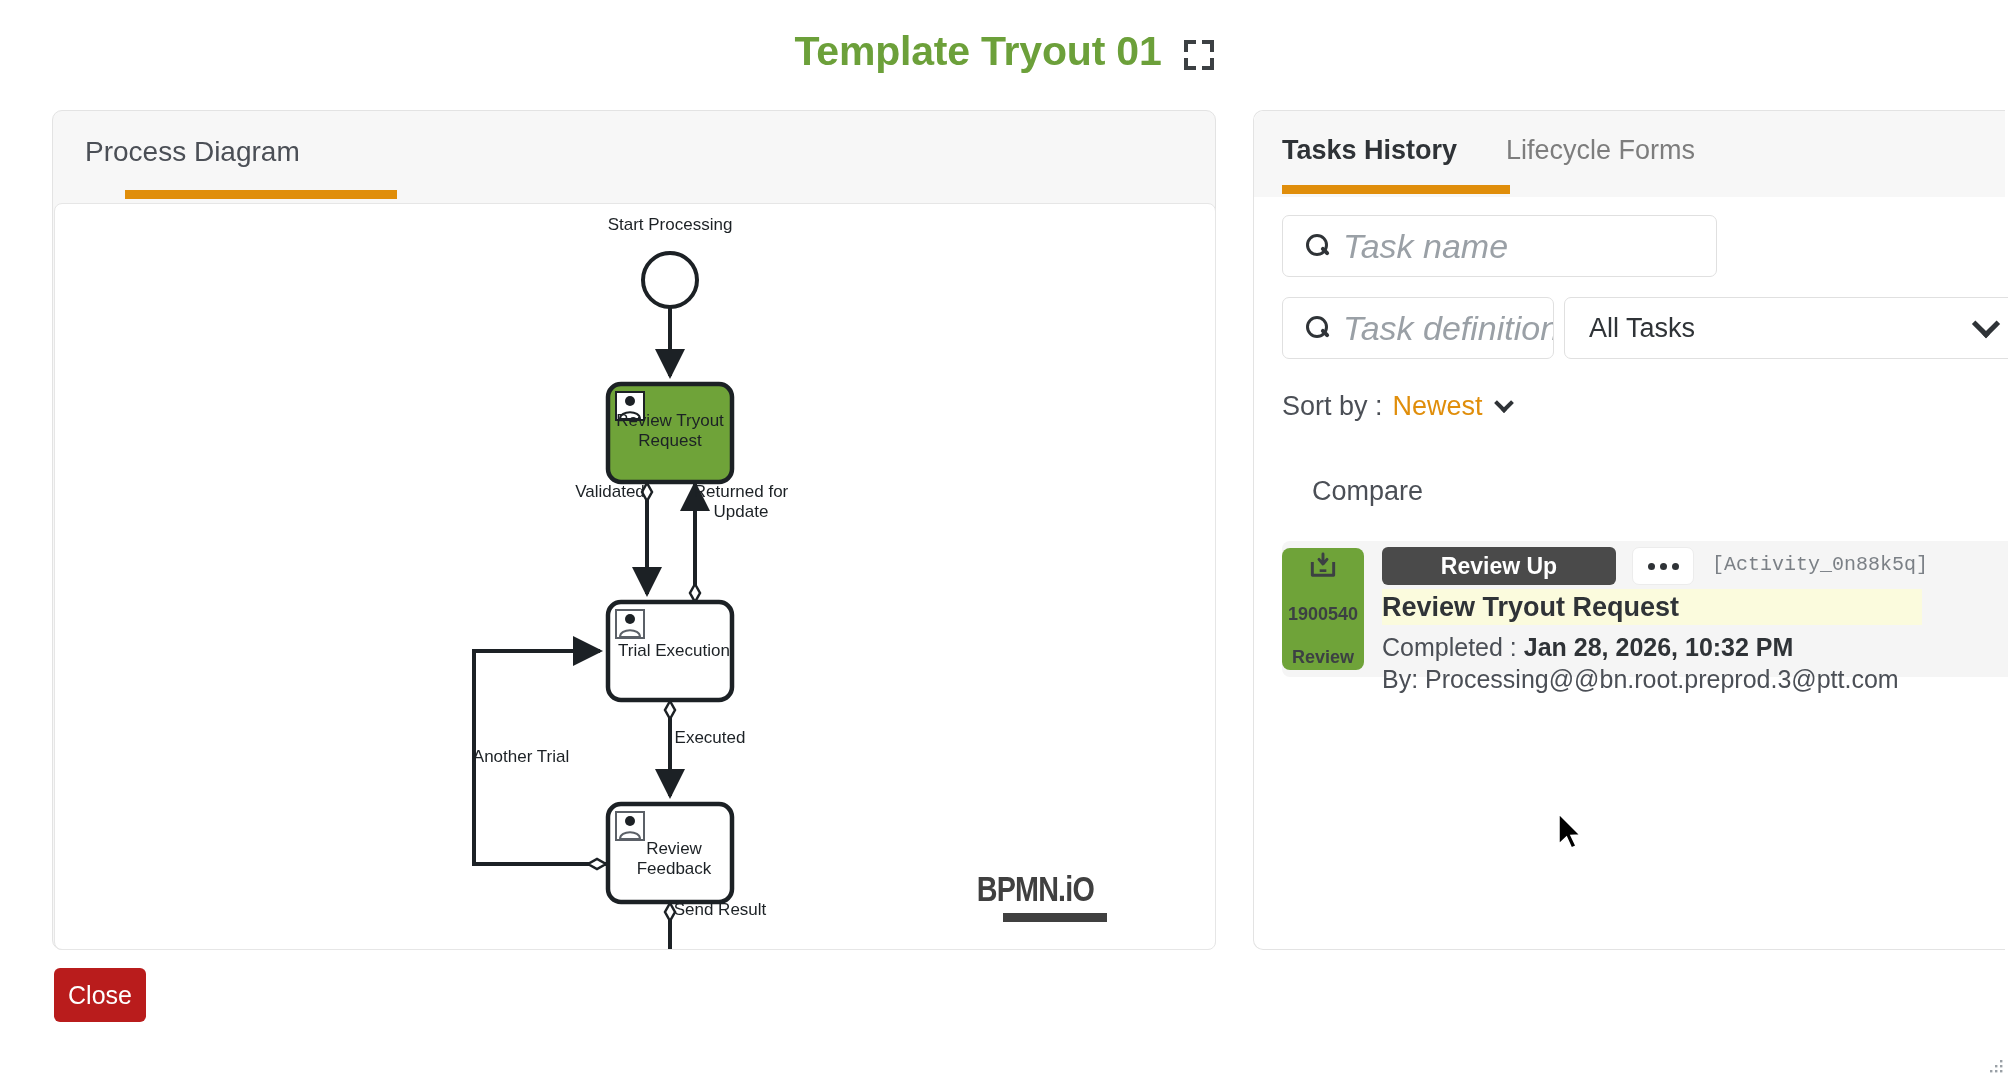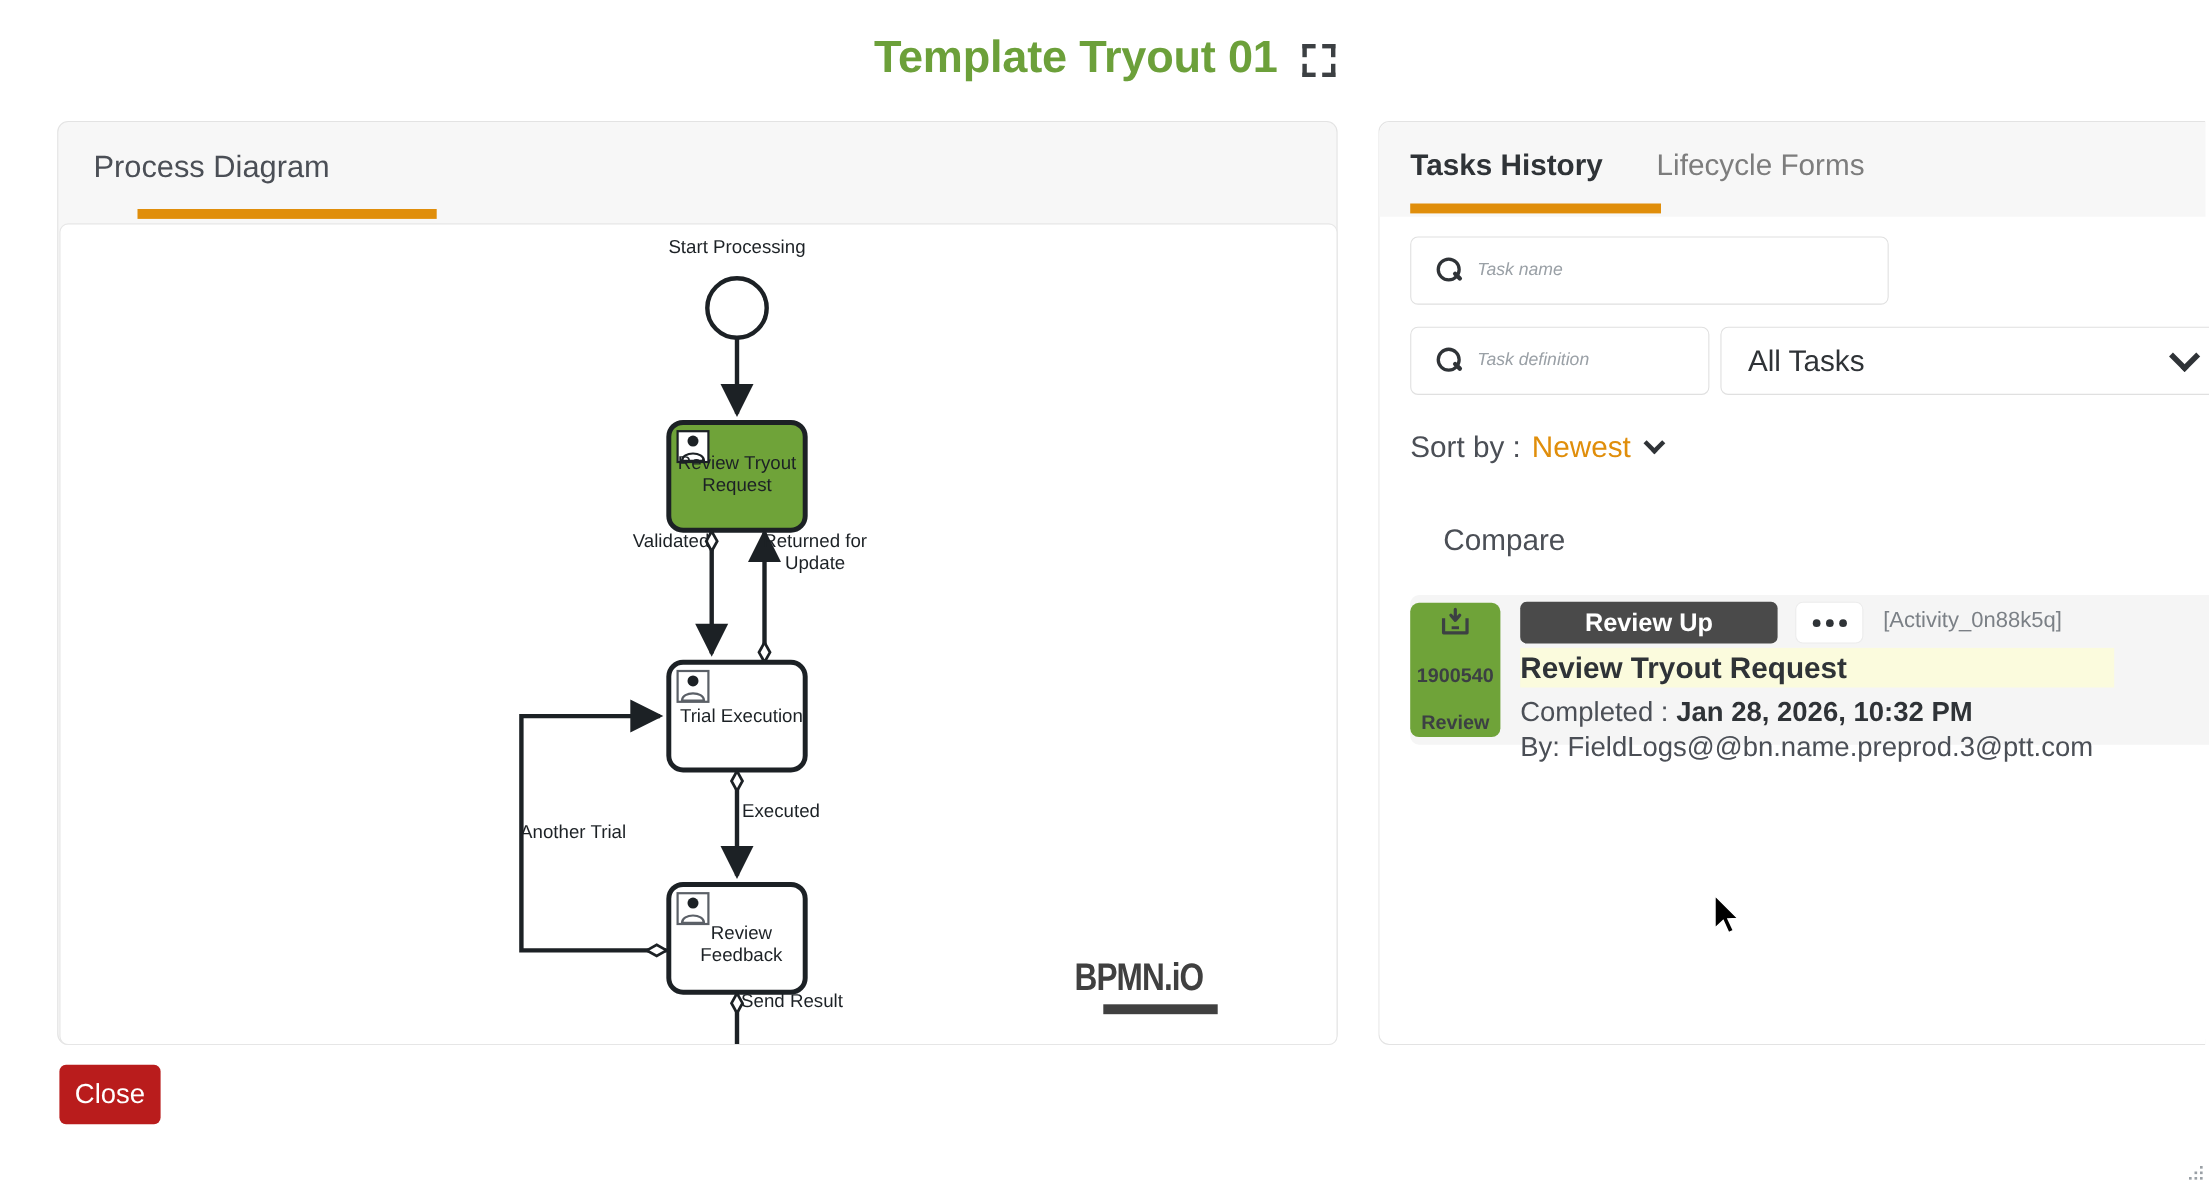--- a/index.html
+++ b/index.html
@@ -116,21 +116,21 @@
     content:''; position:absolute; left:1px; top:1px;
     width:16px; height:16px; border:3.5px solid #2f3337; border-radius:50%;
   }
   .mag::after {
     content:''; position:absolute; left:15px; top:16px;
     width:10px; height:4px; background:#2f3337;
     transform: rotate(45deg); border-radius:2px;
   }
   .sfield input {
     border: none; outline: none; background: transparent;
-    font-size: 16px; font-family: "Liberation Sans", sans-serif;
+    font-size: 34px; font-family: "Liberation Sans", sans-serif;
     color: #15803d; width: 100%; padding: 0; font-style: italic;
   }
   .sfield input::placeholder { color: #9aa0a6; font-style: italic; }
 
   .select-box {
     position: absolute; left: 310px; top: 100px;
     width: 455px; height: 62px;
     border: 1px solid #e0e0e0; border-radius: 7px; background: #fff;
     display: flex; align-items: center; justify-content: space-between;
     padding: 0 22px 0 24px; cursor: pointer;
@@ -189,21 +189,21 @@
     position: absolute; left: 268px; top: 6px;
     width: 62px; height: 38px; border-radius: 7px;
     background: #ffffff; border: 1px solid #ececec;
     display: flex; align-items: center; justify-content: center;
     gap: 5px; cursor: pointer;
   }
   .dots-btn i { width: 7px; height: 7px; border-radius: 50%; background: #2f3337; }
   .activity-id {
     position: absolute; left: 348px; top: 12px;
     font-size: 20px; color: #7b8086;
-    font-family: Liberation Sans, sans-serif;
+    font-family: Liberation Mono, monospace;
   }
   .task-title {
     position: absolute; left: 18px; top: 48px;
     width: 540px; height: 36px;
     background: #fbfbdd;
     font-size: 27px; font-weight: bold; color: #2f3337;
     line-height: 36px;
   }
   .task-meta1 {
     position: absolute; left: 18px; top: 92px;
@@ -361,21 +361,21 @@
           <i></i>
           <i></i>
           <i></i>
         </div>
       <div class="activity-id">[Activity_0n88k5q]</div>
       <div class="task-title">Review Tryout Request</div>
       <div class="task-meta1">
         <span>Completed :</span>
         <b>Jan 28, 2026, 10:32 PM</b>
       </div>
-      <div class="task-meta2">By: FieldLogs@@bn.name.preprod.3@ptt.com</div>
+      <div class="task-meta2">By: Processing@@bn.root.preprod.3@ptt.com</div>
     </div>
   </div>
 </div>
 
 <svg class="cursor" width="30" height="44" viewBox="0 0 30 44">
   <path d="M3 2 L3 32 L10.5 25 L15.5 36 L20 34 L15 23.5 L24 23 Z" fill="#000000" stroke="#ffffff" stroke-width="1.5"></path>
 </svg>
 
 <svg class="grip" width="18" height="18" viewBox="0 0 18 18">
   <g fill="#9aa0a6">

